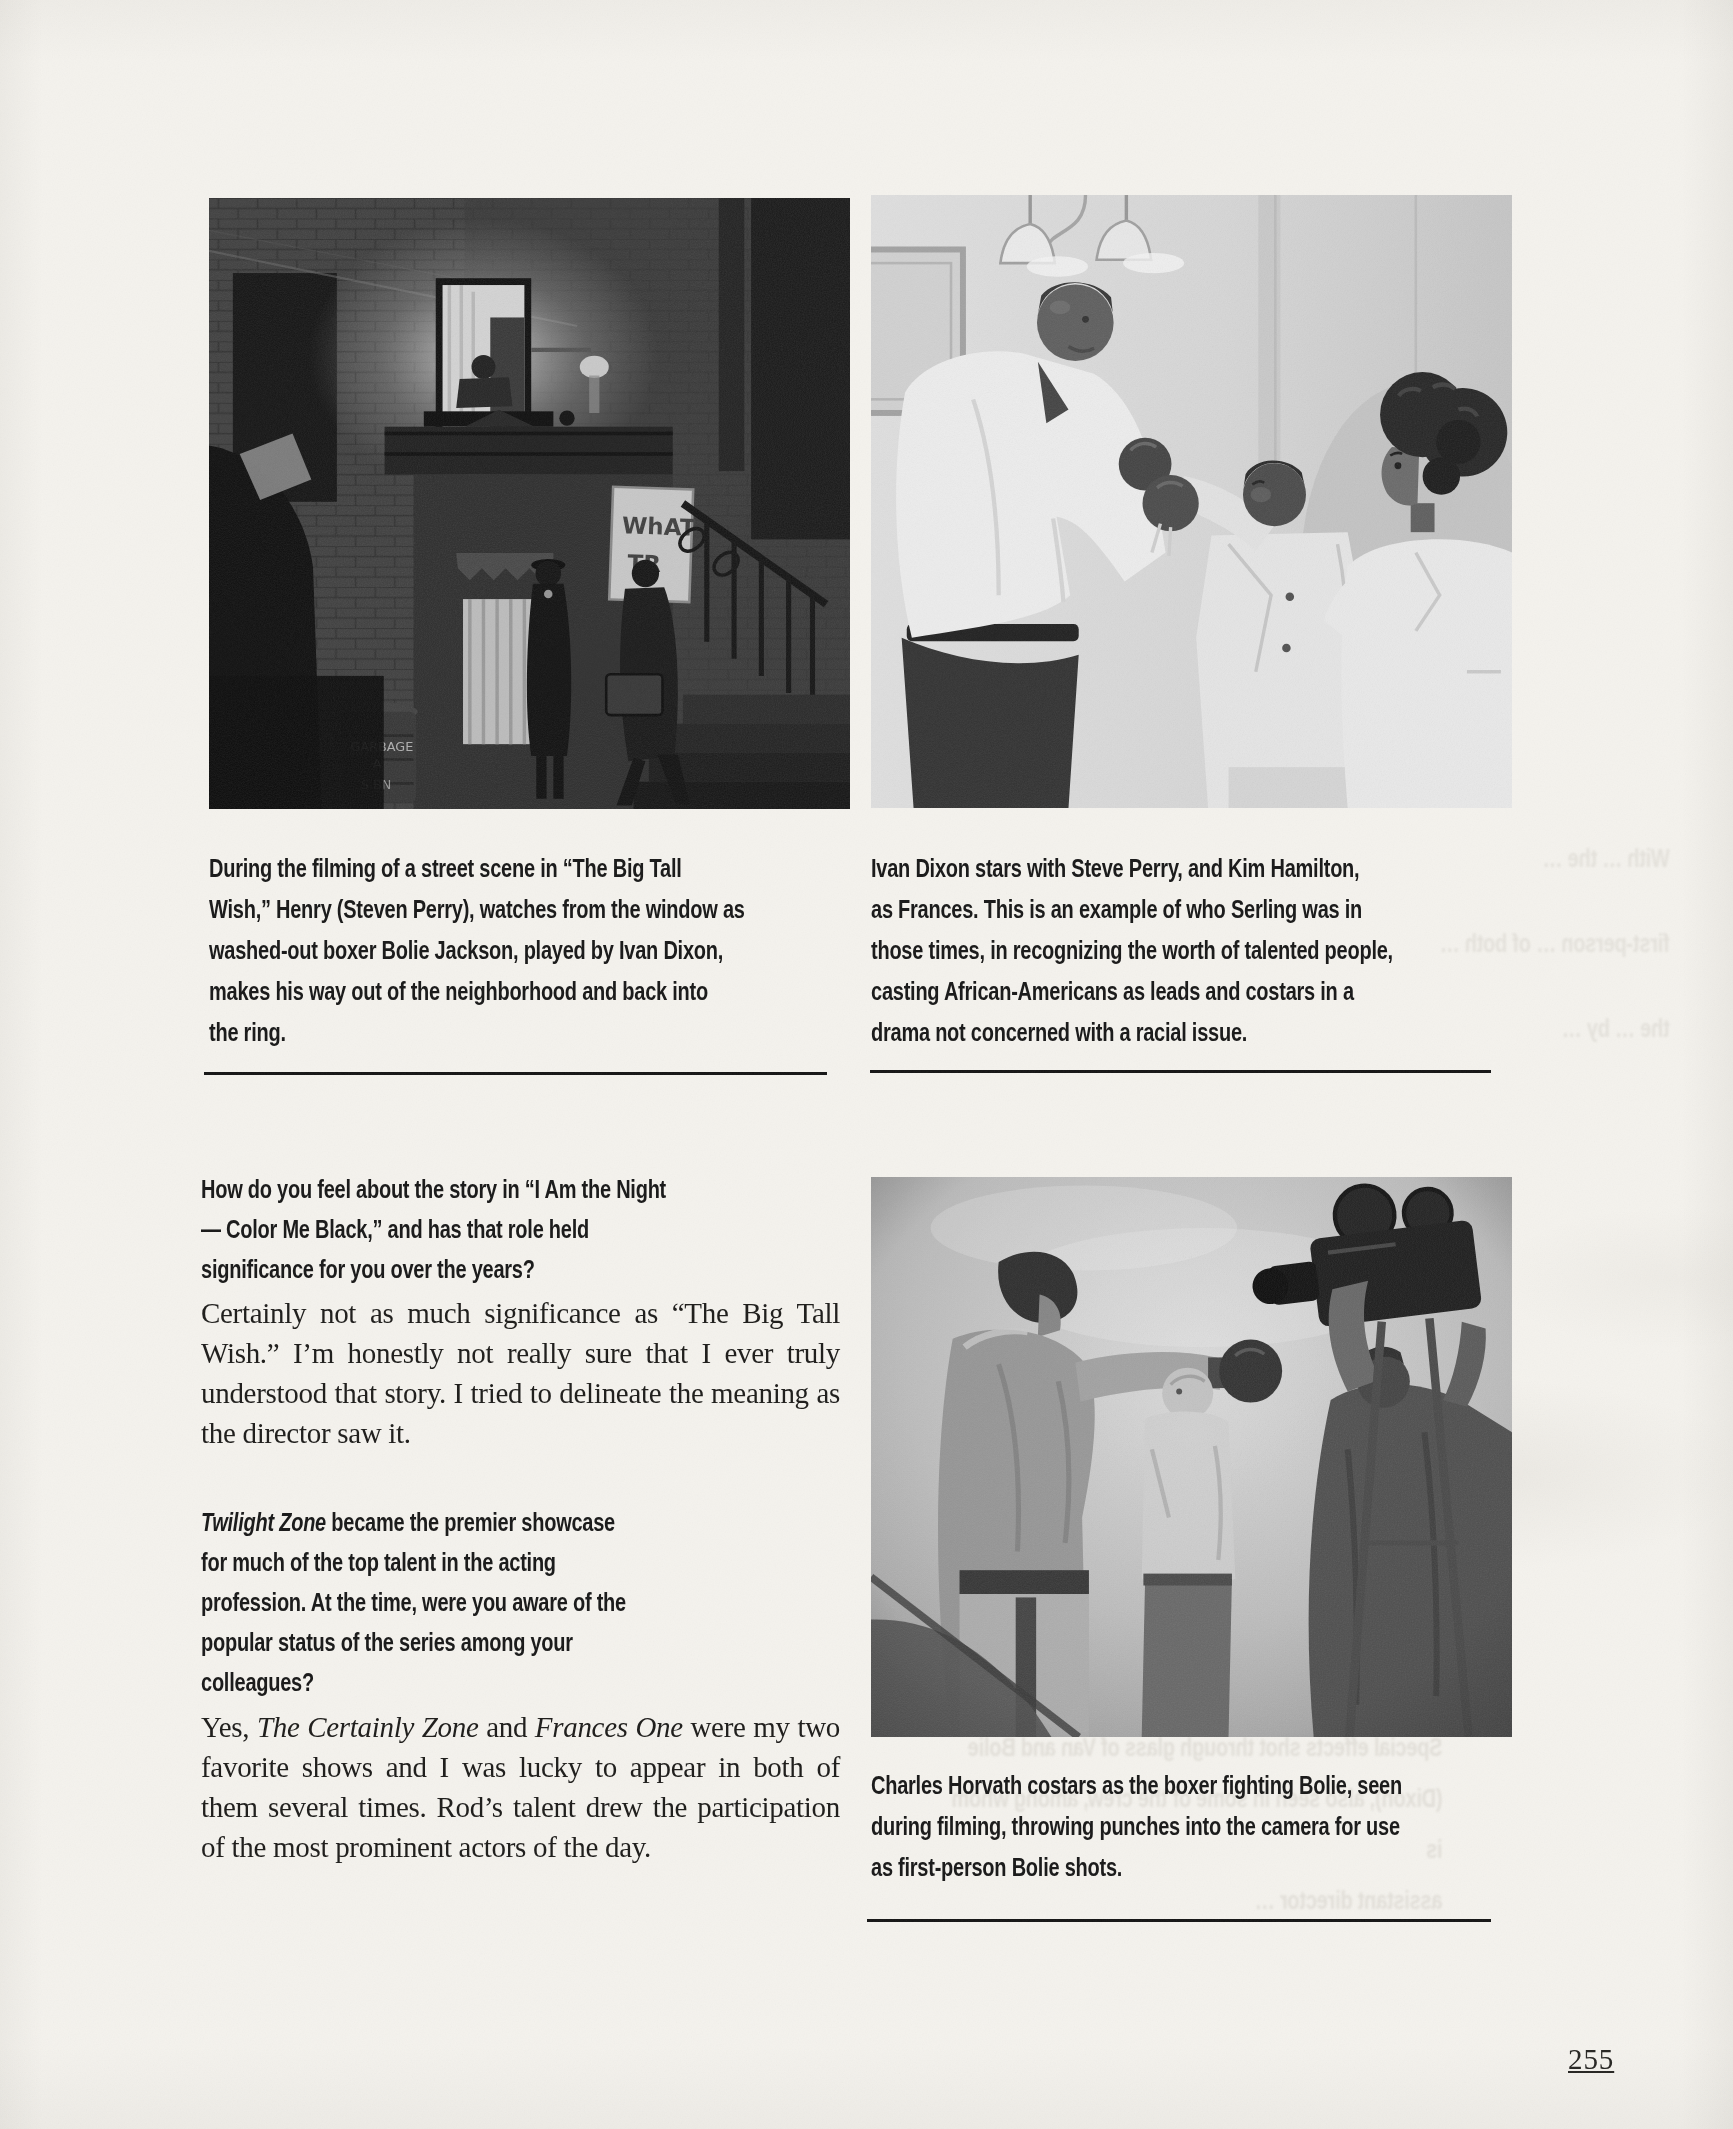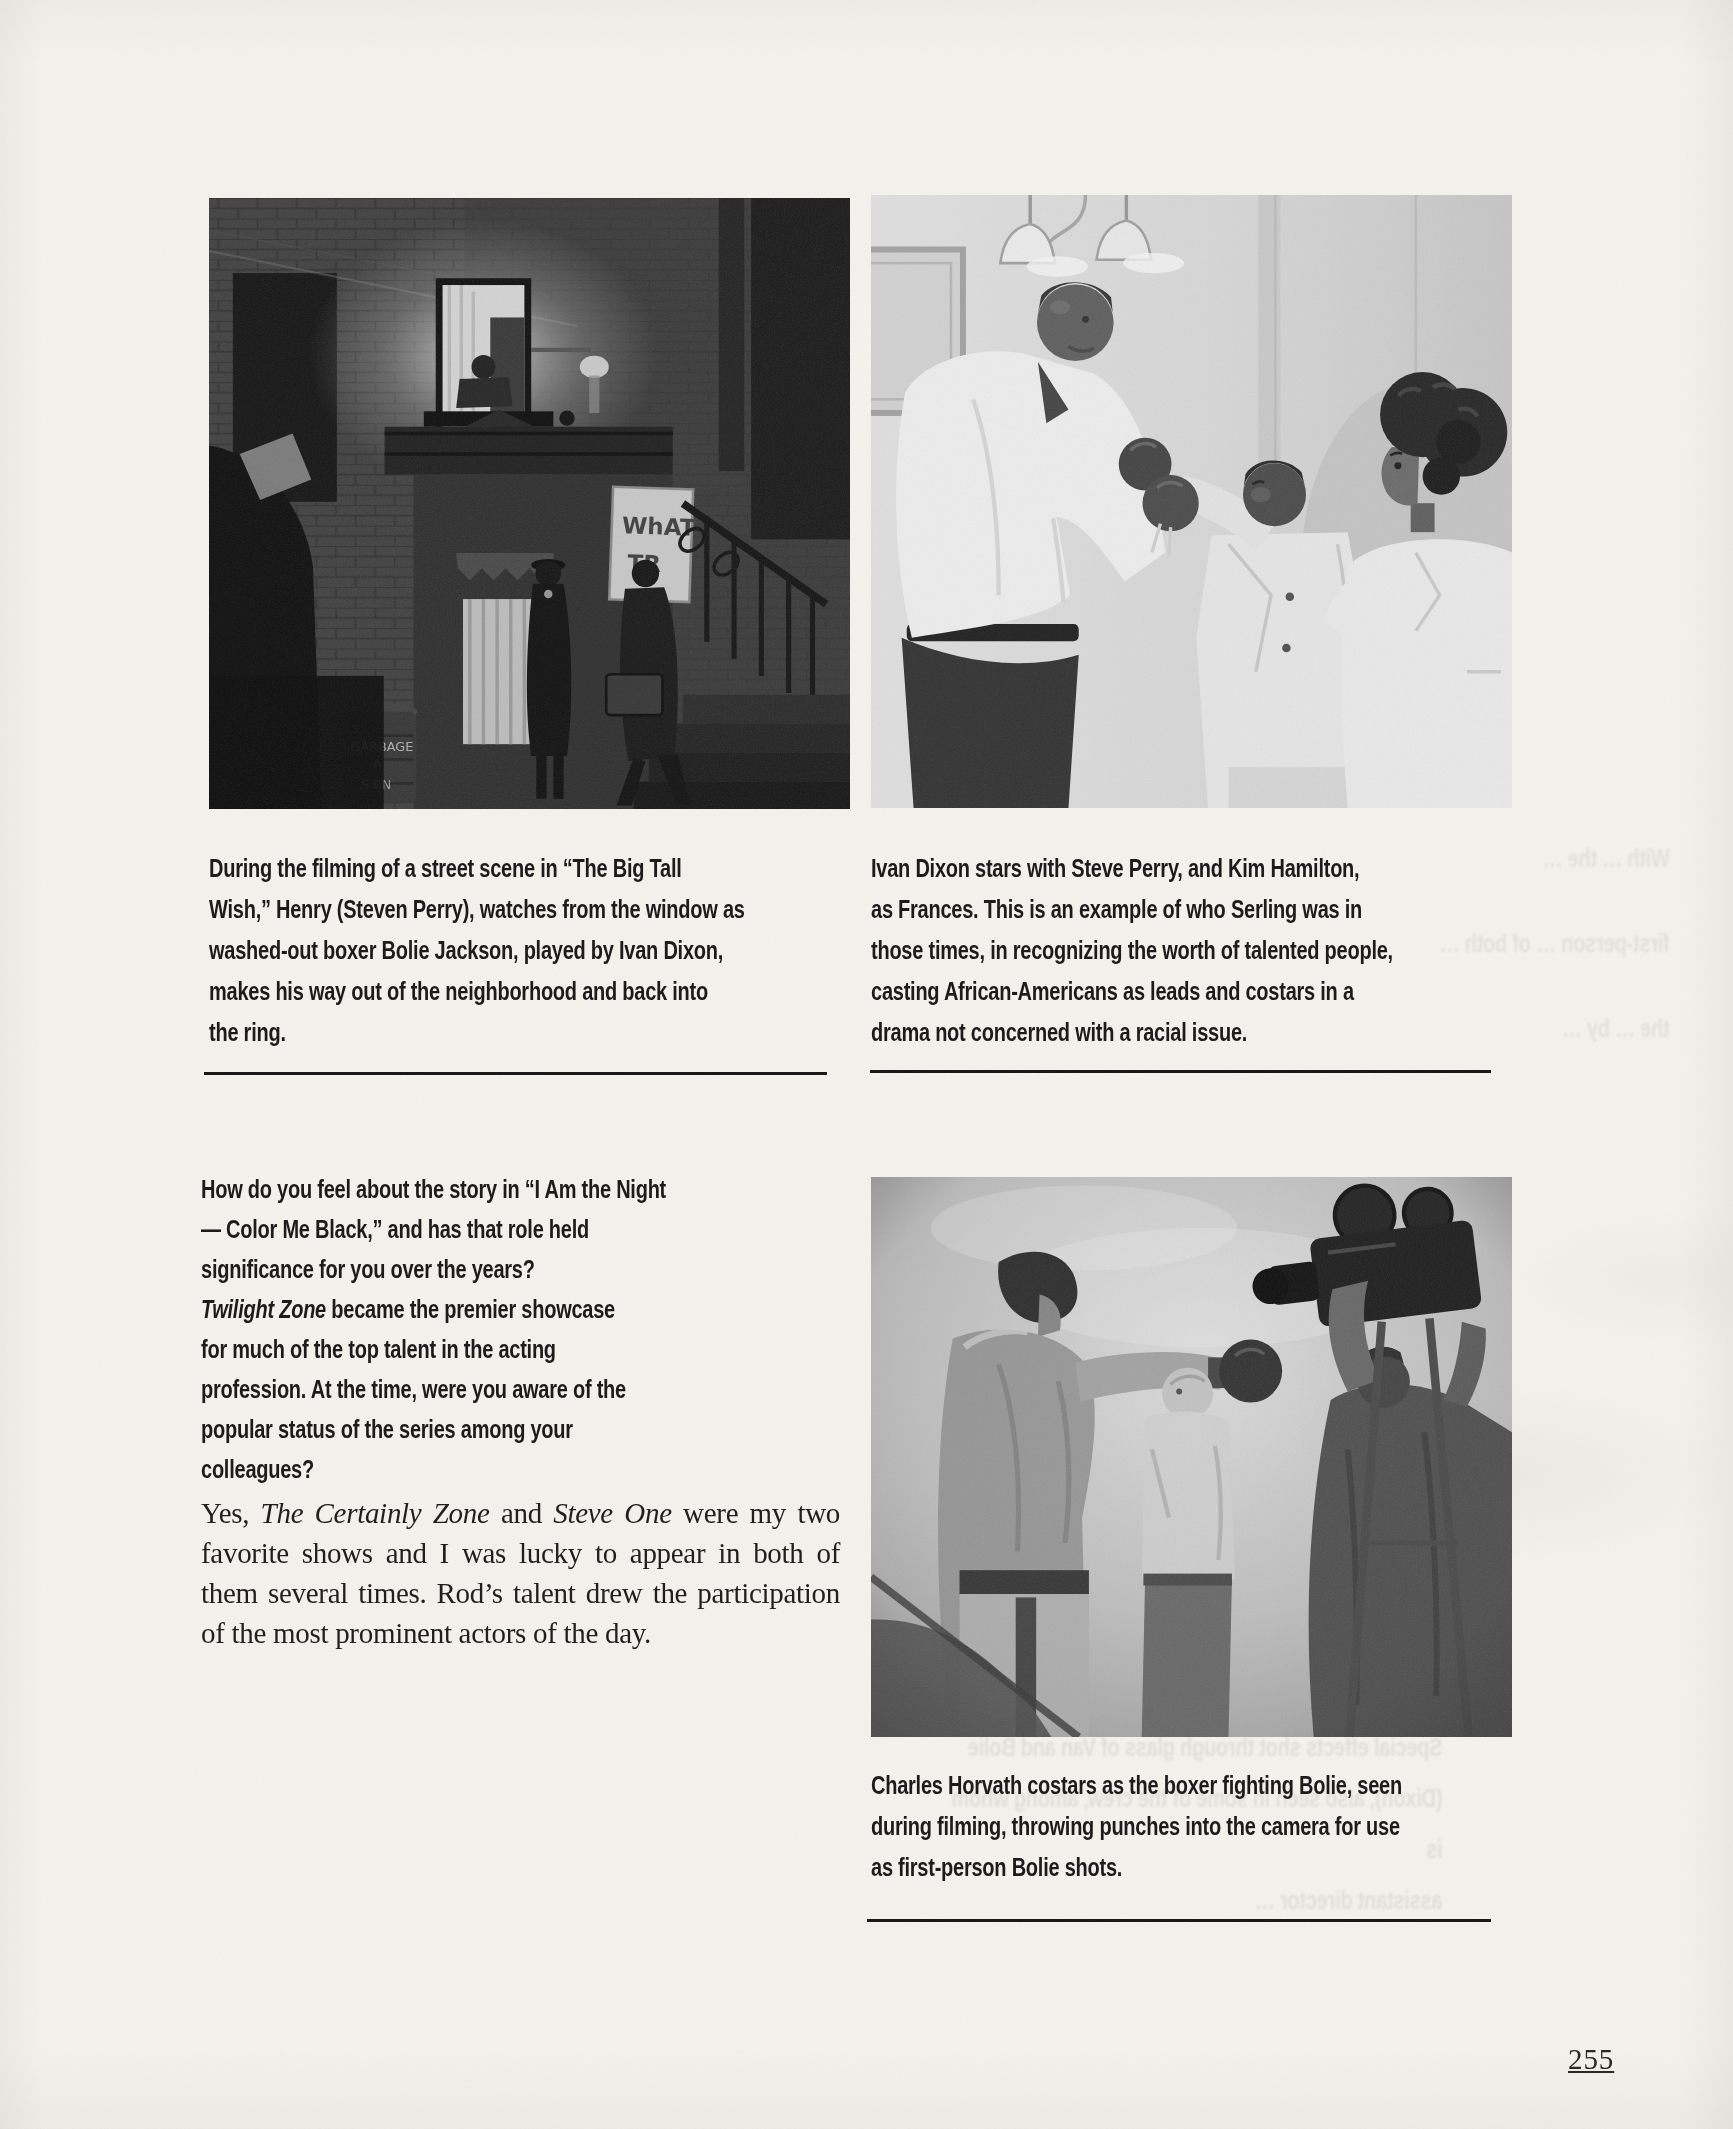--- a/index.html
+++ b/index.html
@@ -259,22 +259,23 @@
 casting African-Americans as leads and costars in a
 drama not concerned with a racial issue.</figcaption>
 
   <div class="rule" style="left:204px; top:1072px; width:623px;"></div>
   <div class="rule" style="left:870px; top:1070px; width:621px;"></div>
 
   <div class="column">
     <p class="q">How do you feel about the story in “I Am the Night
 — Color Me Black,” and has that role held
 significance for you over the years?</p>
+    <p class="a">Certainly not as much significance as “The Big Tall Wish.” I’m honestly not really sure that I ever truly understood that story. I tried to delineate the meaning as the director saw it.</p>
     <p class="q"><span class="it">Twilight Zone</span><span> became the premier showcase</span><br><span>for much of the top talent in the acting</span><br><span>profession. At the time, were you aware of the</span><br><span>popular status of the series among your</span><br><span>colleagues?</span></p>
-    <p class="a"><span>Yes, </span><span class="it">The Certainly Zone</span><span> and </span><span class="it">Steve One</span><span> were my two favorite shows and I was lucky to appear in both of them several times. Rod’s talent drew the participation of the most prominent actors of the day.</span></p>
+    <p class="a"><span>Yes, </span><span class="it">The Certainly Zone</span><span> and </span><span class="it">Frances One</span><span> were my two favorite shows and I was lucky to appear in both of them several times. Rod’s talent drew the participation of the most prominent actors of the day.</span></p>
   </div>
 
   <figure class="photo" style="left:871px; top:1177px; width:641px; height:560px; margin:0;" aria-label="Bare-chested boxer Charles Horvath throws a punch toward a raised film camera while a bald crewman and the camera operator look on through haze">
     <svg viewBox="0 0 753 658" preserveAspectRatio="none">
       <defs>
         <radialGradient id="haze3" cx="52%" cy="32%" r="85%">
           <stop offset="0%" stop-color="#dcd9d3"></stop>
           <stop offset="55%" stop-color="#c3c0ba"></stop>
           <stop offset="100%" stop-color="#a09d97"></stop>
         </radialGradient>

